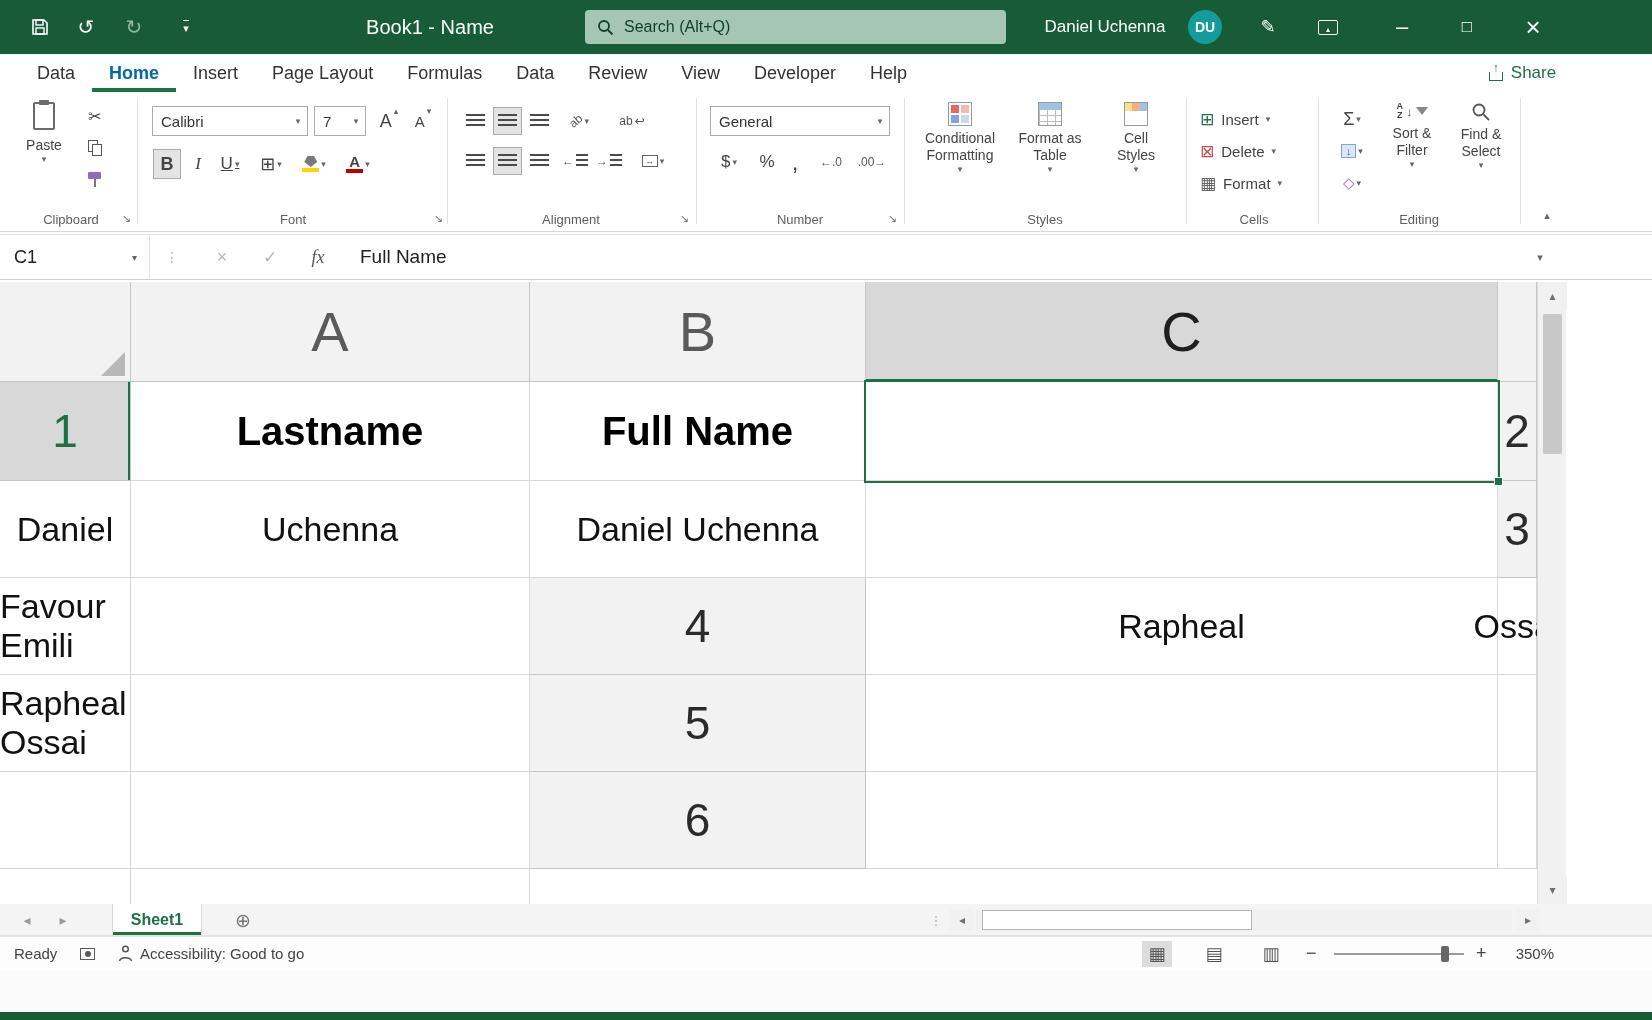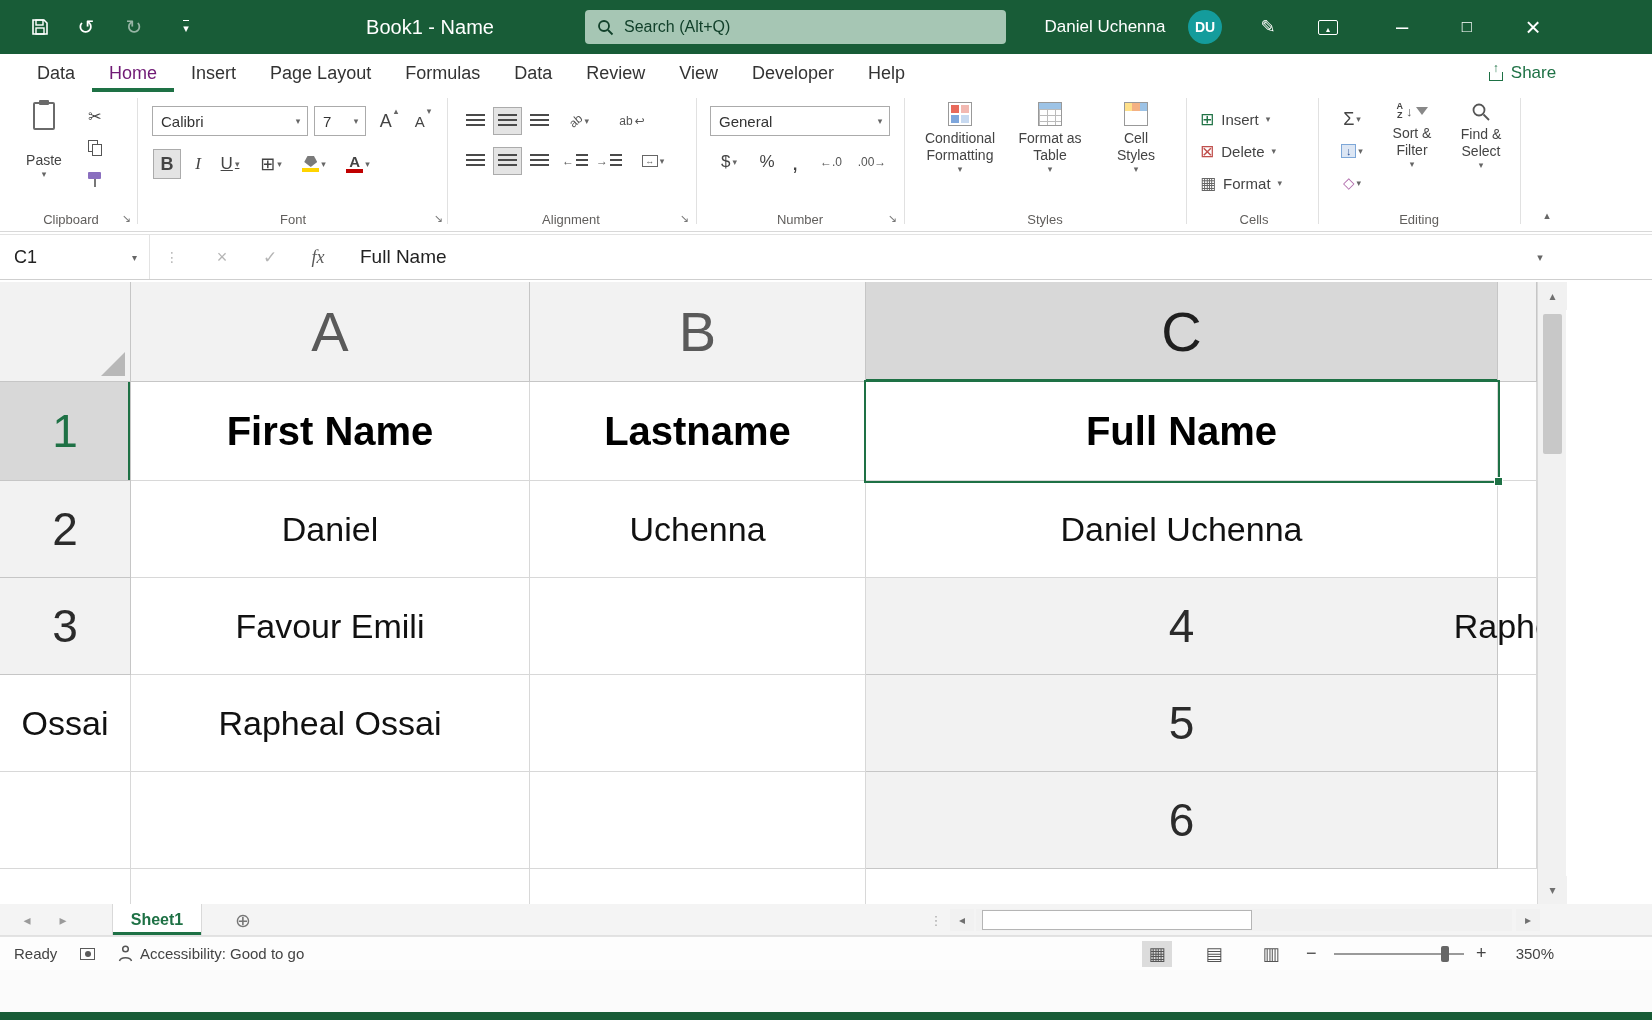--- a/index.html
+++ b/index.html
@@ -12,21 +12,21 @@
 .qat-btn{position:absolute;top:0;height:54px;width:44px;display:flex;align-items:center;justify-content:center;font-size:20px;color:#fff;}
 .doc-title{position:absolute;left:280px;top:0;width:300px;height:54px;display:flex;align-items:center;justify-content:center;font-size:20px;color:#fff;}
 .searchbox{position:absolute;left:585px;top:10px;width:421px;height:34px;background:var(--search_bg);border-radius:4px;display:flex;align-items:center;padding-left:12px;gap:10px;font-size:16px;color:#11402A;}
 .username{position:absolute;left:1030px;top:0;width:150px;height:54px;display:flex;align-items:center;justify-content:center;font-size:17px;}
 .avatar{position:absolute;left:1188px;top:10px;width:34px;height:34px;border-radius:50%;background:var(--avatar);display:flex;align-items:center;justify-content:center;font-size:14px;font-weight:bold;color:#fff;}
 .winbtn{position:absolute;top:0;width:46px;height:54px;display:flex;align-items:center;justify-content:center;color:#fff;}
 .ribbon-display-icon{width:20px;height:15px;border:1.6px solid #fff;border-radius:2px;display:flex;align-items:flex-end;justify-content:center;font-size:8px;color:#fff;}
 
 .tabrow{position:absolute;left:0;top:54px;width:1652px;height:38px;background:#fff;display:flex;align-items:stretch;padding-left:20px;}
 .tab{padding:0 17px;display:flex;align-items:center;font-size:18px;color:#333;}
-.tab.active{color:#701a75;font-weight:400;box-shadow:inset 0 -4px 0 var(--accent);}
+.tab.active{color:#0369a1;font-weight:700;box-shadow:inset 0 -4px 0 var(--accent);}
 .share{position:absolute;left:1462px;top:54px;width:120px;height:38px;display:flex;align-items:center;justify-content:center;gap:7px;font-size:17px;color:var(--accent);}
 .share-icon{width:16px;height:15px;position:relative;}
 .share-icon .box{position:absolute;left:1px;right:1px;bottom:0;height:9px;border:1.5px solid var(--accent);border-top:none;}
 .share-icon .arr{position:absolute;left:0;right:0;top:-4px;text-align:center;font-size:12px;line-height:12px;color:var(--accent);}
 
 .ribbon{position:absolute;left:0;top:92px;width:1652px;height:140px;background:#fff;border-bottom:1px solid #D8D8D8;font-size:15px;color:#444;}
 .gsep{position:absolute;top:6px;height:126px;width:1px;background:#E1E1E1;}
 .group{position:absolute;top:0;height:140px;}
 .glabel{position:absolute;bottom:5px;left:0;right:0;text-align:center;font-size:13px;color:#605E5C;}
 .launcher{position:absolute;bottom:7px;right:3px;font-size:11px;color:#777;}
@@ -170,21 +170,21 @@
     <div class="gsep" style="left:904px"></div>
     <div class="gsep" style="left:1186px"></div>
     <div class="gsep" style="left:1318px"></div>
     <div class="gsep" style="left:1520px"></div>
 
   <div class="group" style="left:8px;width:126px">
     <div class="bigbtn" style="left:10px;top:10px;width:52px">
       <span class="clip-icon">
           <i></i>
         </span>
-      <span style="margin-top:22px">Paste</span>
+      <span style="margin-top:7px">Paste</span>
       <span class="caret">▾</span>
     </div>
     <div class="mbtn" style="left:74px;top:12px;width:26px;height:24px;font-size:16px">
         <span>✂</span>
       </div>
     <div class="mbtn" style="left:74px;top:44px;width:26px;height:24px">
         <span class="copy-icon">
           <i></i>
           <i></i>
         </span>
@@ -431,21 +431,20 @@
 <div class="grid">
   <div class="hcell corner">
       <i></i>
     </div>
   <div class="hcell colh">A</div>
   <div class="hcell colh">B</div>
   <div class="hcell colh selcol">C</div>
   <div class="hcell colh"></div>
 
   <div class="hcell rowh selrow">1</div>
-  <div class="cell hdr">First Name</div>
   <div class="cell hdr">Lastname</div>
   <div class="cell hdr">Full Name</div>
   <div class="cell"></div>
 
   <div class="hcell rowh">2</div>
   <div class="cell">Daniel</div>
   <div class="cell">Uchenna</div>
   <div class="cell">Daniel Uchenna</div>
   <div class="cell"></div>
 

